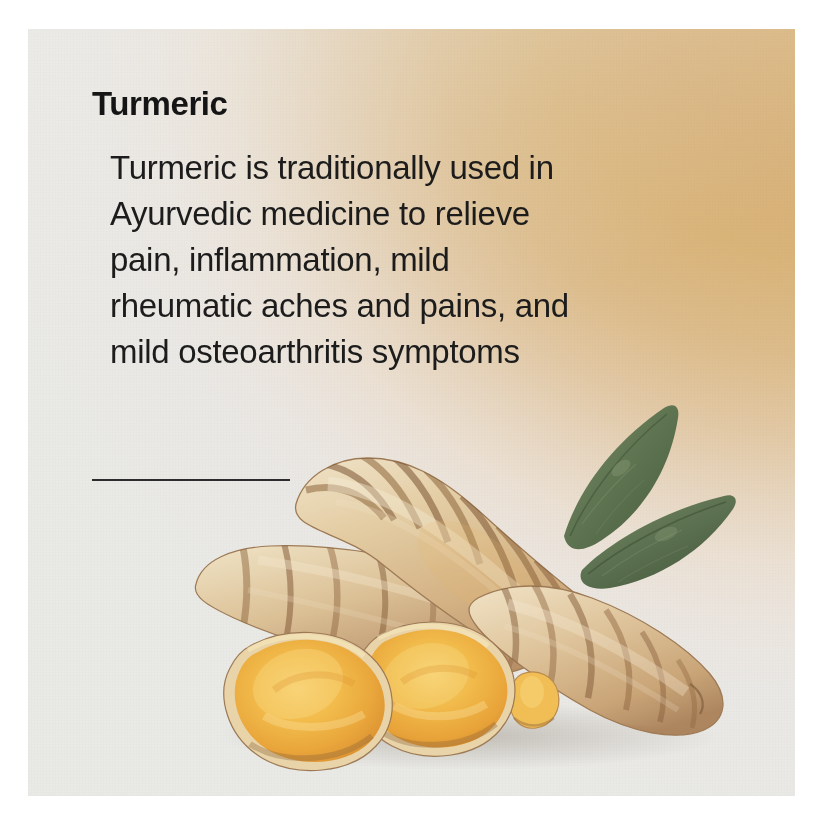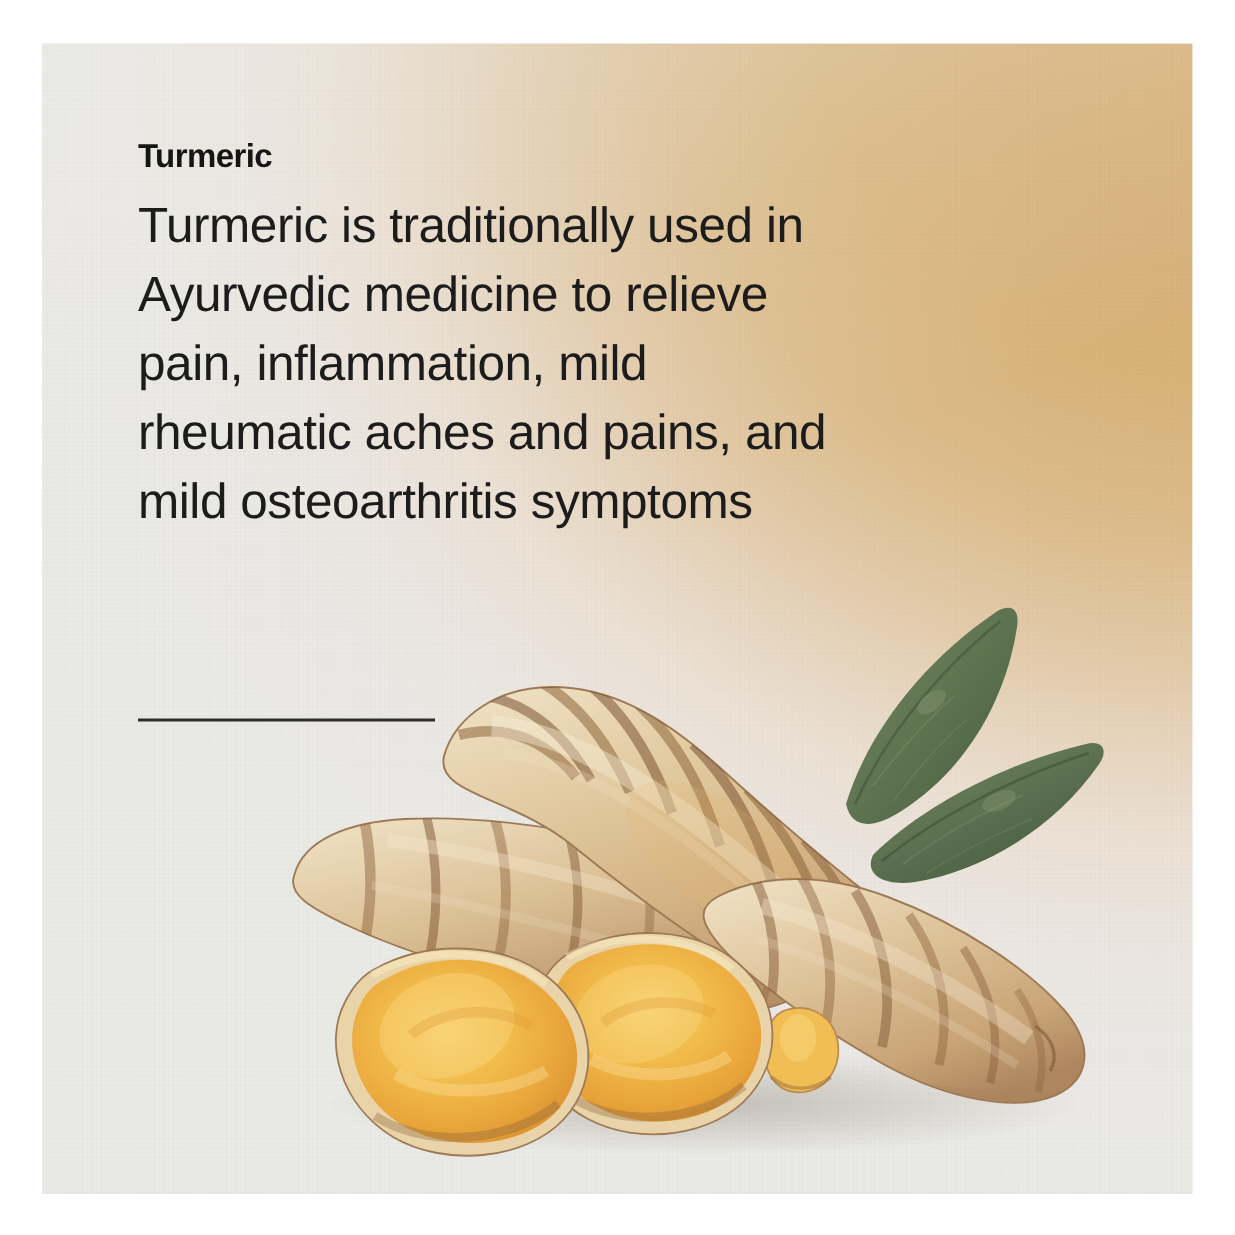--- a/index.html
+++ b/index.html
@@ -75,28 +75,28 @@
   
   #text-block {
     position: absolute;
     left: 64px;
     top: 52px;
     width: 560px;
     z-index: 6;
   }
   #ingredient-title {
     margin: 0;
-    font-size: 22px;
+    font-size: 33px;
     font-weight: bold;
     letter-spacing: -0.4px;
     color: #151515;
     line-height: 46px;
   }
   #ingredient-description {
-    margin: 0;
+    margin: 18px;
     font-size: 33px;
     font-weight: 400;
     letter-spacing: -0.3px;
     color: #1c1c1c;
     line-height: 46px;
     max-width: 470px;
   }
   #divider-rule {
     position: absolute;
     left: 64px;

